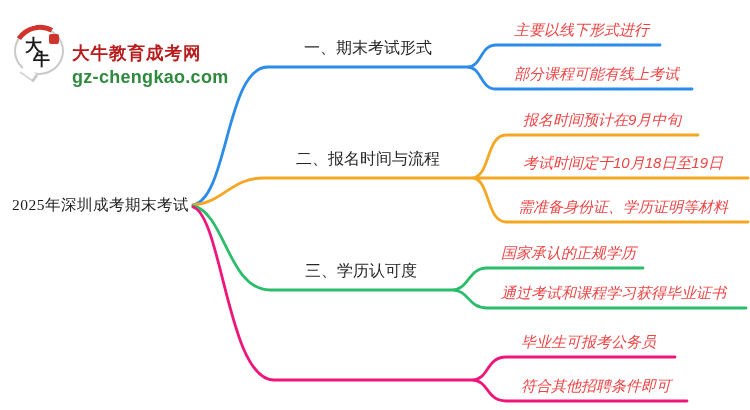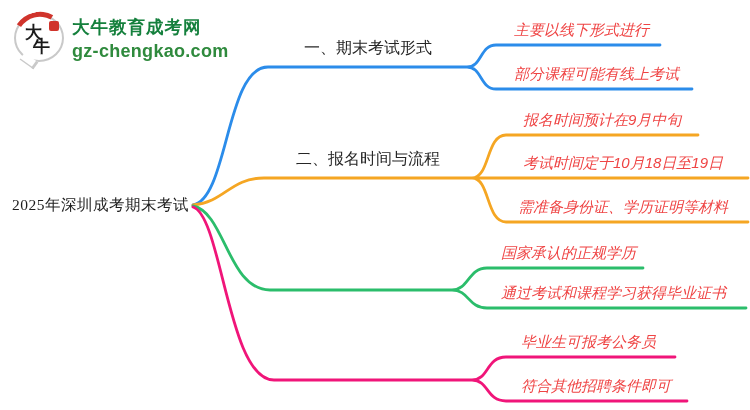--- a/index.html
+++ b/index.html
@@ -68,29 +68,30 @@
   </svg>
 
   <div class="logo">
     <div class="bubble">
       <div class="arc" style="border-top-color: rgb(208, 52, 44);"></div>
       <span class="bub-zi zi-top">大</span>
       <span class="bub-zi zi-bot">牛</span>
       <span class="seal" style="background: rgb(208, 52, 44);"></span>
     </div>
     <div class="logo-text">
-      <div class="site-name" style="color: #15803d;">大牛教育成考网</div>
+      <div class="site-name" style="color: #b91c1c; margin-top: 27px;">大牛教育成考网</div>
       <div class="site-domain" style="color: rgb(47, 138, 61);">gz-chengkao.com</div>
     </div>
   </div>
 
   <div class="node central-topic">2025年深圳成考期末考试</div>
 
   <div class="node branch-label b2">二、报名时间与流程</div>
   <div class="node branch-label b1">一、期末考试形式</div>
+  <div class="node branch-label b3">三、学历认可度</div>
 
   <div class="node leaf-label b1c1">主要以线下形式进行</div>
   <div class="node leaf-label b1c2">部分课程可能有线上考试</div>
   <div class="node leaf-label b2c1">报名时间预计在9月中旬</div>
   <div class="node leaf-label b2c2">考试时间定于10月18日至19日</div>
   <div class="node leaf-label b3c1">国家承认的正规学历</div>
   <div class="node leaf-label b2c3">需准备身份证、学历证明等材料</div>
   <div class="node leaf-label b3c2">通过考试和课程学习获得毕业证书</div>
   <div class="node leaf-label b4c2">符合其他招聘条件即可</div>
   <div class="node leaf-label b4c1">毕业生可报考公务员</div>

